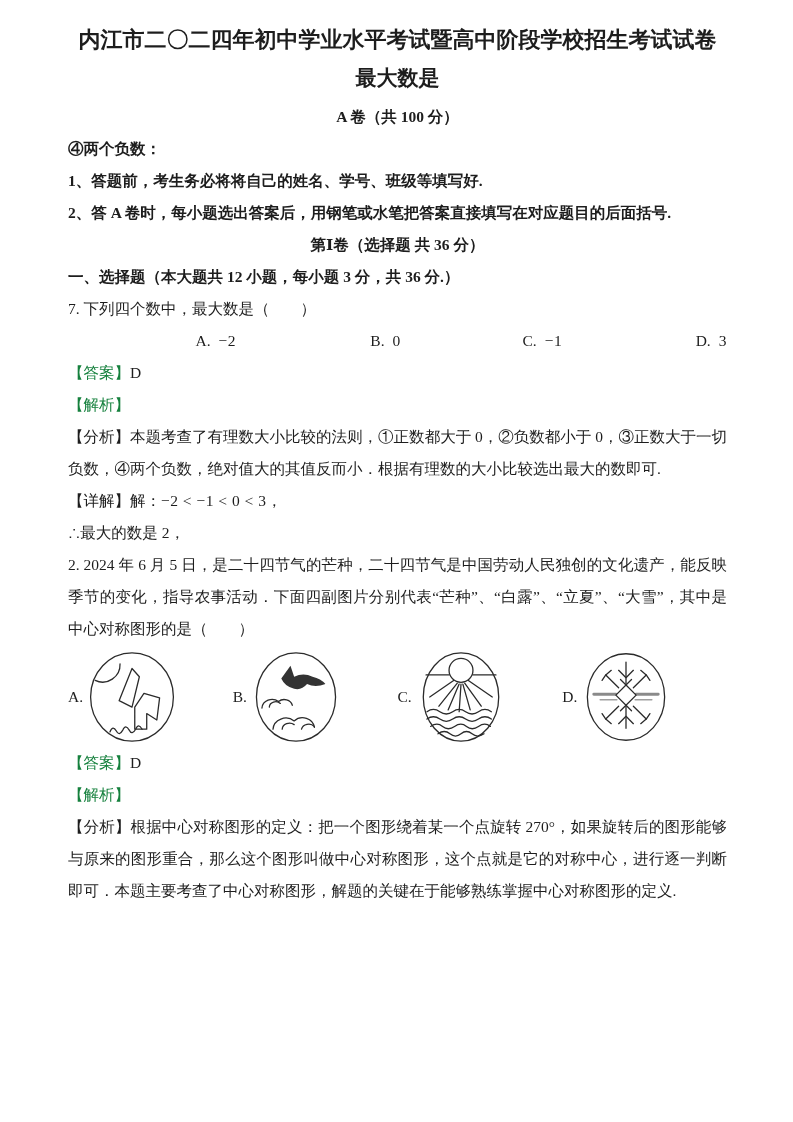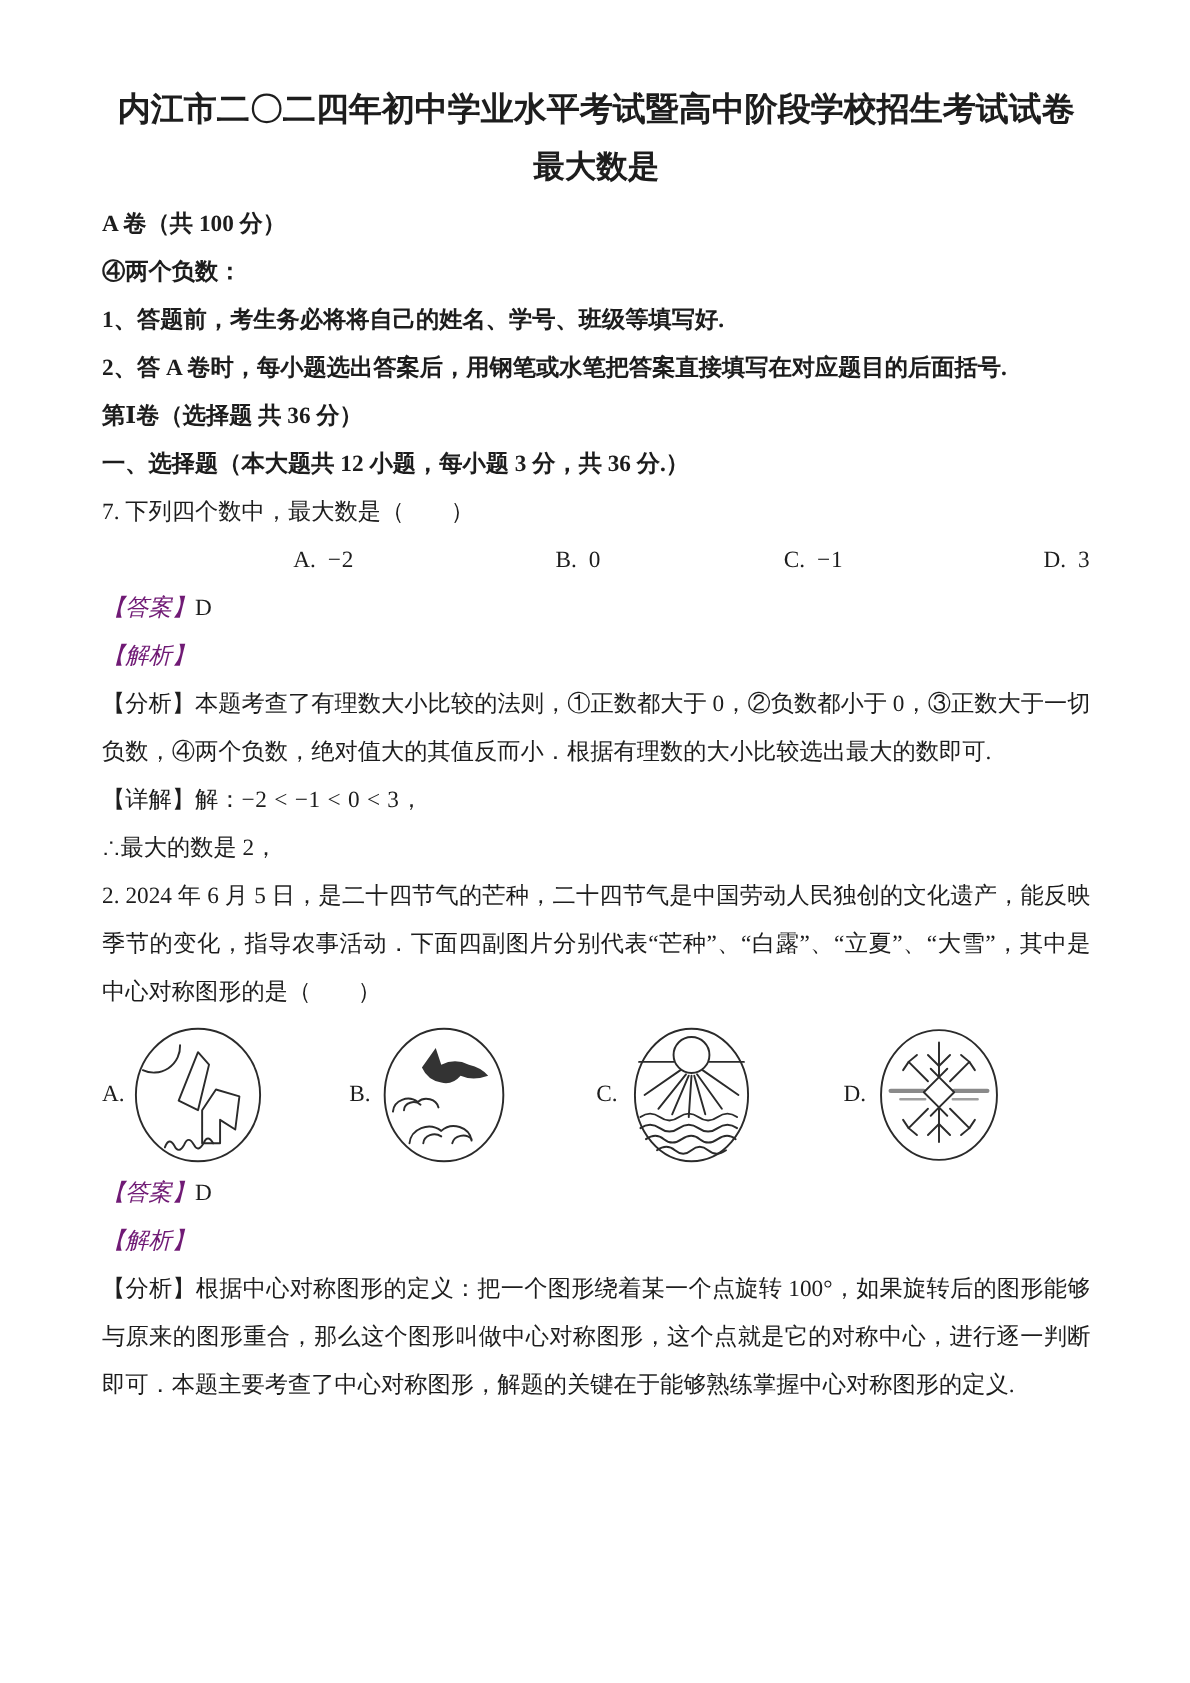--- a/index.html
+++ b/index.html
@@ -1,28 +1,28 @@
 <!DOCTYPE html>
 <html><head>
 <meta charset="utf-8">
 <style>
   html,body{margin:0;padding:0;background:#ffffff;}
   .page{
     width:793px;height:1122px;box-sizing:border-box;
-    padding:56px 66px 0 68px;background:#ffffff;color:#1d1d1d;
+    padding:23px 66px 0 68px;background:#ffffff;color:#1d1d1d;
     font-family:"Liberation Serif","DejaVu Serif",serif;
     overflow:hidden;position:relative;
   }
   .title{font-size:22px;font-weight:bold;text-align:center;line-height:34px;margin:0;}
   .subtitle{font-size:21px;font-weight:bold;text-align:center;line-height:42px;margin:0 0 2px;}
   .line{font-size:15.5px;line-height:32px;margin:0;}
   .bold{font-weight:bold;}
-  .center{}
+  .center{text-align:center;}
   .justify{text-align:justify;}
-  .tag-blue{color:#701a75;font-style:italic;}
+  .tag-blue{color:#15803d;}
   .math{font-family:"Liberation Serif",serif;letter-spacing:0.5px;}
   .opt-row{display:grid;grid-template-columns:25.5% 25% 24.5% 25%;font-size:15.5px;line-height:32px;}
   .opt{white-space:nowrap;text-align:right;}
   .opt .val{margin-left:8px;}
   .img-row{display:flex;align-items:center;margin:4px 0 2px;}
   .img-cell{display:flex;align-items:center;width:25%;}
   .img-cell .lbl{font-size:15.5px;margin-right:3px;}
   .glyph{display:block;}
   .glyph ellipse,.glyph circle,.glyph path,.glyph polygon,.glyph polyline{
     fill:none;stroke:#2b2b2b;stroke-width:1.4;stroke-linecap:round;stroke-linejoin:round;
@@ -140,16 +140,16 @@
       </span>
 
     </div>
 
     <p class="line">
       <span class="tag-blue">【答案】</span><span>D</span>
     </p>
     <p class="line">
       <span class="tag-blue">【解析】</span>
     </p>
-    <p class="line justify">【分析】根据中心对称图形的定义：把一个图形绕着某一个点旋转 100°，如果旋转后的图形能够与原来的图形重合，那么这个图形叫做中心对称图形，这个点就是它的对称中心，进行逐一判断即可．本题主要考查了中心对称图形，解题的关键在于能够熟练掌握中心对称图形的定义.</p>
+    <p class="line justify">【分析】根据中心对称图形的定义：把一个图形绕着某一个点旋转 270°，如果旋转后的图形能够与原来的图形重合，那么这个图形叫做中心对称图形，这个点就是它的对称中心，进行逐一判断即可．本题主要考查了中心对称图形，解题的关键在于能够熟练掌握中心对称图形的定义.</p>
   </div>
 
 </div>
 
 </body></html>

